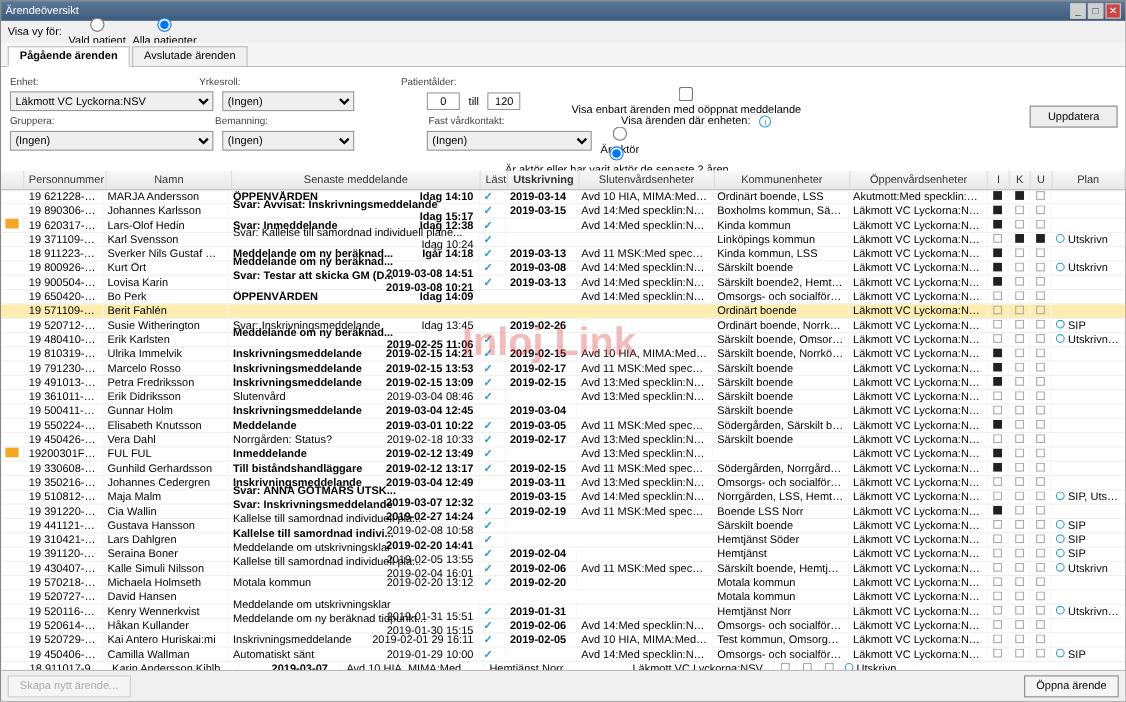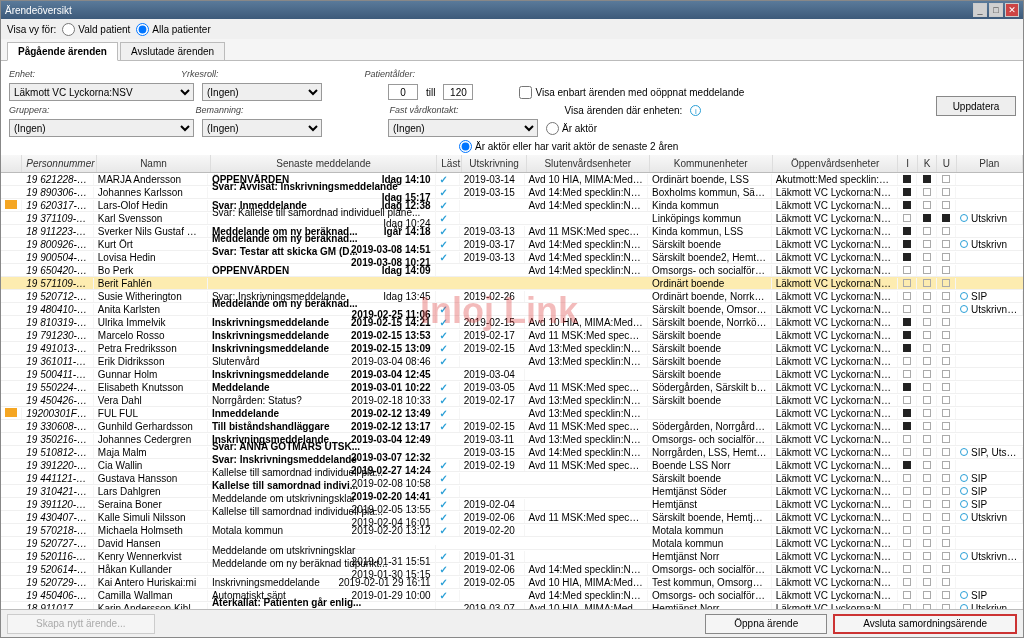--- a/index.html
+++ b/index.html
@@ -8,54 +8,54 @@
 .titlebar{background:linear-gradient(#5a7a9a,#3d5a7a);color:#fff;height:18px;display:flex;align-items:center;padding:0 4px;font-size:11px;}
 .titlebar .title{flex:1;}
 .titlebar .winbtn{width:14px;height:14px;border:1px solid #ccc;margin-left:2px;text-align:center;line-height:12px;font-size:9px;background:#d0d0d0;color:#333;}
 .titlebar .winbtn.close{background:#c44;color:#fff;}
 .viewfor{background:#f0f0f0;height:20px;display:flex;align-items:center;padding:2px 6px;gap:6px;}
 .tabs{background:#f5f5f5;height:22px;display:flex;align-items:flex-end;padding:0 6px;gap:2px;border-bottom:1px solid #bbb;}
 .tab{padding:3px 10px;border:1px solid #bbb;border-bottom:none;background:#f0f0f0;font-size:10px;}
 .tab.active{background:#fff;border-bottom:1px solid #fff;margin-bottom:-1px;font-weight:bold;}
 .filters{background:#fff;padding:4px 8px 0 8px;font-size:10px;}
 .frow{display:flex;align-items:center;height:18px;gap:8px;}
-.fcol{display:flex;flex-direction:column;gap:2px;font-style:italic;}
+.fcol{display:flex;flex-direction:column;gap:2px;}
 .fcol label{font-size:9px;color:#444;}
 select.f{width:185px;height:18px;font-size:10px;border:1px solid #999;}
 input.n{width:30px;height:16px;font-size:10px;border:1px solid #999;text-align:center;}
-.cb{display:flex;align-items:center;gap:3px;font-size:10px;}
+.cb{display:flex;align-items:center;gap:3px;font-size:10px;flex-direction:column;}
 .updbtn{position:absolute;right:8px;top:96px;width:80px;height:20px;border:1px solid #888;background:#eee;font-size:10px;}
 .th-row{display:flex;background:linear-gradient(#f8f8f8,#e8e8e8);border-bottom:1px solid #bbb;height:18px;}
 .th{padding:3px 4px;border-right:1px solid #ddd;font-size:10px;text-align:center;font-weight:normal;color:#333;}
 .tbody{overflow-y:auto;flex:1;}
 .tr{display:flex;height:13px;border-bottom:1px solid #f0f0f0;align-items:center;font-size:9.5px;}
 .tr.sel{background:#fdecb0;}
 .td{padding:0 4px;overflow:hidden;white-space:nowrap;text-overflow:ellipsis;border-right:1px solid #f5f5f5;}
 .c-flag{width:22px;}
-.c-pn{width:75px;font-style:italic;}
+.c-pn{width:75px;}
 .c-name{width:120px;}
 .c-msg{width:240px;}
 .c-last{width:25px;}
-.c-disch{width:68px;}
+.c-disch{width:68px;font-weight:bold;}
 .c-slut{width:130px;}
 .c-komm{width:130px;}
 .c-opp{width:133px;}
 .c-i{width:20px;text-align:center;}
 .c-k{width:20px;text-align:center;}
 .c-u{width:20px;text-align:center;}
 .c-plan{width:70px;}
 .bold{font-weight:bold;}
 .flag-orange{display:inline-block;width:12px;height:9px;background:#f5a623;}
 .check{color:#2a9fd6;font-weight:bold;}
 .sq-filled{display:inline-block;width:8px;height:8px;background:#222;}
 .sq-empty{display:inline-block;width:8px;height:8px;border:1px solid #aaa;}
 .circle{display:inline-block;width:8px;height:8px;border:1px solid #2a9fd6;border-radius:50%;}
 .footer{height:28px;background:#f0f0f0;border-top:1px solid #bbb;display:flex;align-items:center;padding:0 6px;gap:6px;}
 .footer .spacer{flex:1;}
-.btn{height:20px;padding:0 28px;border:1px solid #888;background:#f5f5f5;font-size:10px;}
+.btn{height:20px;padding:0 10px;border:1px solid #888;background:#f5f5f5;font-size:10px;}
 .btn.disabled{color:#aaa;border-color:#ccc;}
 .btn.highlight{border:2px solid #c33 !important;}
 .watermark{position:absolute;left:420px;top:290px;font-size:36px;font-weight:bold;color:rgba(220,60,60,0.35);pointer-events:none;z-index:100;}
 </style>
 </head>
 <body>
 
 <div class="window">
   <div class="titlebar">
     <span class="title">Ärendeöversikt</span>
@@ -236,33 +236,33 @@
         <div class="td c-k"><span class="sq-empty"></span></div>
         <div class="td c-u"><span class="sq-empty"></span></div>
         <div class="td c-plan"></div>
       </div>
       <div class="tr">
         <div class="td c-flag"></div>
         <div class="td c-pn">19 800926-9252</div>
         <div class="td c-name">Kurt Ört</div>
         <div class="td c-msg"><span class="bold">Meddelande om ny beräknad...</span> <span style="float:right" class="bold">2019-03-08 14:51</span></div>
         <div class="td c-last"><span class="check">✓</span></div>
-        <div class="td c-disch">2019-03-17</div>
+        <div class="td c-disch">2019-03-08</div>
         <div class="td c-slut">Avd 14:Med specklin:NSV</div>
         <div class="td c-komm">Särskilt boende</div>
         <div class="td c-opp">Läkmott VC Lyckorna:NSV</div>
         <div class="td c-i"><span class="sq-filled"></span></div>
         <div class="td c-k"><span class="sq-empty"></span></div>
         <div class="td c-u"><span class="sq-empty"></span></div>
         <div class="td c-plan"><span class="circle"></span> Utskrivn</div>
       </div>
       <div class="tr">
         <div class="td c-flag"></div>
         <div class="td c-pn">19 900504-2388</div>
-        <div class="td c-name">Lovisa Hedin</div>
+        <div class="td c-name">Lovisa Karin</div>
         <div class="td c-msg"><span class="bold">Svar: Testar att skicka GM (D...</span> <span style="float:right" class="bold">2019-03-08 10:21</span></div>
         <div class="td c-last"><span class="check">✓</span></div>
         <div class="td c-disch">2019-03-13</div>
         <div class="td c-slut">Avd 14:Med specklin:NSV</div>
         <div class="td c-komm">Särskilt boende2, Hemtjänst...</div>
         <div class="td c-opp">Läkmott VC Lyckorna:NSV</div>
         <div class="td c-i"><span class="sq-filled"></span></div>
         <div class="td c-k"><span class="sq-empty"></span></div>
         <div class="td c-u"><span class="sq-empty"></span></div>
         <div class="td c-plan"></div>
@@ -308,21 +308,21 @@
         <div class="td c-komm">Ordinärt boende, Norrköpings...</div>
         <div class="td c-opp">Läkmott VC Lyckorna:NSV</div>
         <div class="td c-i"><span class="sq-empty"></span></div>
         <div class="td c-k"><span class="sq-empty"></span></div>
         <div class="td c-u"><span class="sq-empty"></span></div>
         <div class="td c-plan"><span class="circle"></span> SIP</div>
       </div>
       <div class="tr">
         <div class="td c-flag"></div>
         <div class="td c-pn">19 480410-2665</div>
-        <div class="td c-name">Anita Karlsten</div>
+        <div class="td c-name">Erik Karlsten</div>
         <div class="td c-msg"><span class="bold">Meddelande om ny beräknad...</span> <span style="float:right" class="bold">2019-02-25 11:06</span></div>
         <div class="td c-last"><span class="check">✓</span></div>
         <div class="td c-disch"></div>
         <div class="td c-slut"></div>
         <div class="td c-komm">Särskilt boende, Omsorgs- o...</div>
         <div class="td c-opp">Läkmott VC Lyckorna:NSV</div>
         <div class="td c-i"><span class="sq-empty"></span></div>
         <div class="td c-k"><span class="sq-empty"></span></div>
         <div class="td c-u"><span class="sq-empty"></span></div>
         <div class="td c-plan"><span class="circle"></span> Utskrivn, SIP</div>
@@ -654,34 +654,32 @@
         <div class="td c-opp">Läkmott VC Lyckorna:NSV</div>
         <div class="td c-i"><span class="sq-empty"></span></div>
         <div class="td c-k"><span class="sq-empty"></span></div>
         <div class="td c-u"><span class="sq-empty"></span></div>
         <div class="td c-plan"><span class="circle"></span> SIP</div>
       </div>
       <div class="tr">
         <div class="td c-flag"></div>
         <div class="td c-pn">18 911017-9802</div>
         <div class="td c-name">Karin Andersson Kihlberg</div>
-        <div class="td c-msg"><span class="bold">Återkallat: Patienten går enlig...</span> <span style="float:right" class="bold">2019-02-28 13:48</span></div>
         <div class="td c-last"></div>
         <div class="td c-disch">2019-03-07</div>
         <div class="td c-slut">Avd 10 HIA, MIMA:Med speck...</div>
         <div class="td c-komm">Hemtjänst Norr</div>
         <div class="td c-opp">Läkmott VC Lyckorna:NSV</div>
         <div class="td c-i"><span class="sq-empty"></span></div>
         <div class="td c-k"><span class="sq-empty"></span></div>
         <div class="td c-u"><span class="sq-empty"></span></div>
         <div class="td c-plan"><span class="circle"></span> Utskrivn</div>
       </div>
     </div>
 
   <div class="footer">
     <button class="btn disabled">Skapa nytt ärende...</button>
     <div class="spacer"></div>
     <button class="btn">Öppna ärende</button>
-    <button class="btn highlight">Avsluta samordningsärende</button>
   </div>
 </div>
 
 <div class="watermark">Inloj Link</div>
 
 </body></html>

